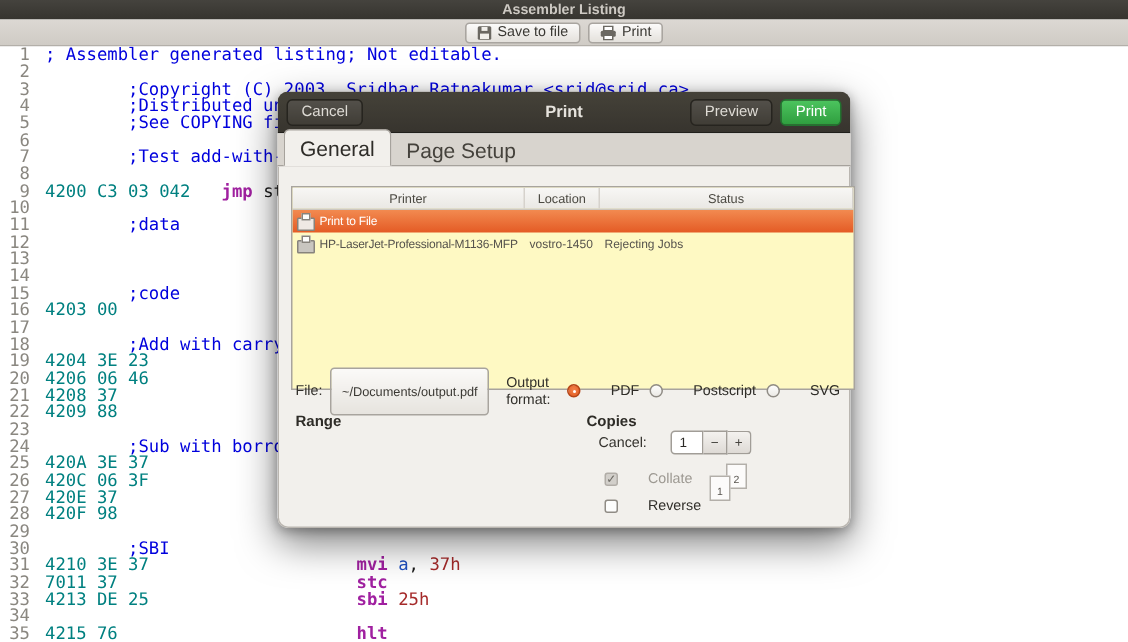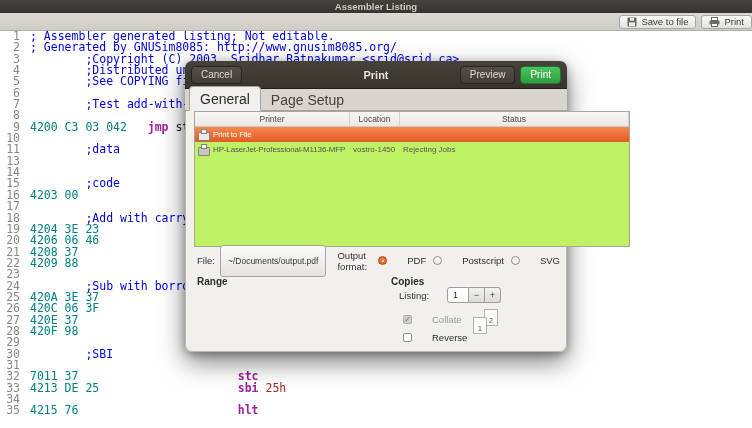--- a/index.html
+++ b/index.html
@@ -6,21 +6,21 @@
   body{width:752px;height:428px;position:relative;overflow:hidden;background:#fff;
        font-family:"Liberation Sans",sans-serif;-webkit-font-smoothing:antialiased}
   button{font-family:inherit;cursor:default}
 
   
   .titlebar{position:absolute;top:0;left:0;right:0;height:13px;
     background:linear-gradient(#45433e,#36342f);display:flex;align-items:center;justify-content:center}
   .titlebar span{font-size:9.5px;font-weight:bold;color:#cdc9c3}
   .toolbar{position:absolute;top:13px;left:0;right:0;height:17px;
     background:linear-gradient(#dcd8d3,#cfcbc5);border-bottom:1px solid #b3afa9;
-    display:flex;justify-content:flex-end;align-items:center;gap:5px}
+    display:flex;justify-content:center;align-items:center;gap:5px}
   .tbtn{display:flex;align-items:center;gap:4px;height:14px;padding:0 7px;
     background:linear-gradient(#fbfaf9,#e4e1dc);border:1px solid #a9a5a0;border-radius:3px;
     font-size:9.5px;color:#3a3833}
   .code-area{position:absolute;top:31px;left:0;right:0;bottom:0;background:#fff;overflow:hidden}
   .cl{display:flex;height:11.35px;line-height:11.35px;white-space:pre;
       font-family:"DejaVu Sans Mono",monospace;font-size:11.5px}
   .ln{flex:none;width:20px;text-align:right;color:#8a8780}
   .ct{padding-left:10px}
   .tok-com{color:#0000dd}
   .tok-addr{color:#008080}
@@ -40,21 +40,21 @@
   .hbtn{height:18px;padding:0 9px;background:linear-gradient(#53504a,#403d36);
     border:1px solid #26241f;border-radius:4px;color:#dedbd5;font-size:10px;position:relative;z-index:1}
   .hbtn.green{background:linear-gradient(#4cc45e,#2f9e3f);border-color:#22722f;color:#fff}
   .tabbar{position:absolute;top:28px;left:0;right:0;height:22px;background:#d8d4ce;
     border-bottom:1px solid #a6a29c;display:flex;align-items:flex-end;padding-left:4px;box-sizing:border-box}
   .tab{font-size:14px;color:#45423c;padding:4px 10px 3px;border-radius:4px 4px 0 0;margin-bottom:-1px}
   .tab.active{background:#f2f0ec;border:1px solid #a6a29c;border-bottom:1px solid #f2f0ec;color:#2e2c28}
   .dlg-body{position:absolute;top:50px;left:0;right:0;bottom:0;background:#f2f0ec;
     border:1px solid #bab6b0;border-top:none;border-radius:0 0 7px 7px;box-sizing:border-box}
 
-  .plist{position:absolute;left:8px;top:0;width:436px;height:136px;background:#bef264;
+  .plist{position:absolute;left:8px;top:13px;width:376px;height:136px;background:#fef9c3;
     border:1px solid #a8a49e;box-sizing:border-box;overflow:hidden}
   .plist-header{display:flex;height:14px;background:linear-gradient(#f8f7f5,#eae8e4);
     border-bottom:1px solid #cbc7c1;font-size:8.5px;color:#4a4841}
   .phc{display:flex;align-items:center;justify-content:center;border-right:1px solid #d6d2cc;box-sizing:border-box}
   .c1{width:155px}.c2{width:50px}.c3{flex:1}
   .prow{display:flex;height:15px;align-items:center;font-size:8px;color:#56534d}
   .prow .pcell{box-sizing:border-box;height:100%;display:flex;align-items:center}
   .prow .c1{padding-left:3px;gap:3px;overflow:hidden}
   .prow .c2,.prow .c3{padding-left:3px}
   .prow.sel{background:linear-gradient(#f28a50,#e45b25);color:#fff}
@@ -124,49 +124,50 @@
         <rect x="2.5" y="0.5" width="6" height="3" fill="#fff" stroke="#6b6862"></rect>
         <rect x="0.5" y="3.5" width="10" height="4" rx="1" fill="#6b6862"></rect>
         <rect x="2.5" y="6.5" width="6" height="3" fill="#fff" stroke="#6b6862"></rect>
       </svg>
       <span>Print</span>
     </button>
   </div>
 
   <div class="code-area" id="code">
       <div class="cl"><span class="ln">1</span><span class="ct"><span class="tok-com">; Assembler generated listing; Not editable.</span></span></div>
-      <div class="cl"><span class="ln">2</span><span class="ct"><span class="tok-com">; Generated by GNUSim8085: http://www.gnusim8085.org/</span></span></div>
+      <div class="cl"><span class="ln">2</span></div>
       <div class="cl"><span class="ln">3</span><span class="ct"><span class="tok-def">        </span><span class="tok-com">;Copyright (C) 2003  Sridhar Ratnakumar &lt;srid@srid.ca&gt;</span></span></div>
       <div class="cl"><span class="ln">4</span><span class="ct"><span class="tok-def">        </span><span class="tok-com">;Distributed under the GNU GPL.</span></span></div>
       <div class="cl"><span class="ln">5</span><span class="ct"><span class="tok-def">        </span><span class="tok-com">;See COPYING file.</span></span></div>
       <div class="cl"><span class="ln">6</span><span class="ct"></span></div>
       <div class="cl"><span class="ln">7</span><span class="ct"><span class="tok-def">        </span><span class="tok-com">;Test add-with-carry and subtract-with-borrow</span></span></div>
       <div class="cl"><span class="ln">8</span><span class="ct"></span></div>
       <div class="cl"><span class="ln">9</span><span class="ct"><span class="tok-addr">4200 C3 03 042</span><span class="tok-def">   </span><span class="tok-kw">jmp</span><span class="tok-def"> </span><span class="tok-lbl">start</span></span></div>
       <div class="cl"><span class="ln">10</span><span class="ct"></span></div>
       <div class="cl"><span class="ln">11</span><span class="ct"><span class="tok-def">        </span><span class="tok-com">;data</span></span></div>
+      <div class="cl"><span class="ln">12</span><span class="ct"></span></div>
       <div class="cl"><span class="ln">13</span><span class="ct"></span></div>
       <div class="cl"><span class="ln">14</span><span class="ct"></span></div>
       <div class="cl"><span class="ln">15</span><span class="ct"><span class="tok-def">        </span><span class="tok-com">;code</span></span></div>
       <div class="cl"><span class="ln">16</span><span class="ct"><span class="tok-addr">4203 00</span><span class="tok-def">                       </span><span class="tok-lbl">start:</span><span class="tok-def"> </span><span class="tok-kw">nop</span></span></div>
       <div class="cl"><span class="ln">17</span><span class="ct"></span></div>
       <div class="cl"><span class="ln">18</span><span class="ct"><span class="tok-def">        </span><span class="tok-com">;Add with carry</span></span></div>
       <div class="cl"><span class="ln">19</span><span class="ct"><span class="tok-addr">4204 3E 23</span><span class="tok-def">                    </span><span class="tok-kw">mvi</span><span class="tok-def"> </span><span class="tok-reg">a</span><span class="tok-def">, </span><span class="tok-num">23h</span></span></div>
       <div class="cl"><span class="ln">20</span><span class="ct"><span class="tok-addr">4206 06 46</span><span class="tok-def">                    </span><span class="tok-kw">mvi</span><span class="tok-def"> </span><span class="tok-reg">b</span><span class="tok-def">, </span><span class="tok-num">46h</span></span></div>
       <div class="cl"><span class="ln">21</span><span class="ct"><span class="tok-addr">4208 37</span><span class="tok-def">                       </span><span class="tok-kw">stc</span></span></div>
       <div class="cl"><span class="ln">22</span><span class="ct"><span class="tok-addr">4209 88</span><span class="tok-def">                       </span><span class="tok-kw">adc</span><span class="tok-def"> </span><span class="tok-reg">b</span><span class="tok-def">    </span><span class="tok-com">;aci   46h</span></span></div>
       <div class="cl"><span class="ln">23</span><span class="ct"></span></div>
       <div class="cl"><span class="ln">24</span><span class="ct"><span class="tok-def">        </span><span class="tok-com">;Sub with borrow</span></span></div>
       <div class="cl"><span class="ln">25</span><span class="ct"><span class="tok-addr">420A 3E 37</span><span class="tok-def">                    </span><span class="tok-kw">mvi</span><span class="tok-def"> </span><span class="tok-reg">a</span><span class="tok-def">, </span><span class="tok-num">37h</span></span></div>
       <div class="cl"><span class="ln">26</span><span class="ct"><span class="tok-addr">420C 06 3F</span><span class="tok-def">                    </span><span class="tok-kw">mvi</span><span class="tok-def"> </span><span class="tok-reg">b</span><span class="tok-def">, </span><span class="tok-num">3Fh</span></span></div>
       <div class="cl"><span class="ln">27</span><span class="ct"><span class="tok-addr">420E 37</span><span class="tok-def">                       </span><span class="tok-kw">stc</span></span></div>
       <div class="cl"><span class="ln">28</span><span class="ct"><span class="tok-addr">420F 98</span><span class="tok-def">                       </span><span class="tok-kw">sbb</span><span class="tok-def"> </span><span class="tok-reg">b</span></span></div>
       <div class="cl"><span class="ln">29</span><span class="ct"></span></div>
       <div class="cl"><span class="ln">30</span><span class="ct"><span class="tok-def">        </span><span class="tok-com">;SBI</span></span></div>
-      <div class="cl"><span class="ln">31</span></div>
+      <div class="cl"><span class="ln">31</span><span class="ct"><span class="tok-addr">4210 3E 37</span><span class="tok-def">                    </span><span class="tok-kw">mvi</span><span class="tok-def"> </span><span class="tok-reg">a</span><span class="tok-def">, </span><span class="tok-num">37h</span></span></div>
       <div class="cl"><span class="ln">32</span><span class="ct"><span class="tok-addr">7011 37</span><span class="tok-def">                       </span><span class="tok-kw">stc</span></span></div>
       <div class="cl"><span class="ln">33</span><span class="ct"><span class="tok-addr">4213 DE 25</span><span class="tok-def">                    </span><span class="tok-kw">sbi</span><span class="tok-def"> </span><span class="tok-num">25h</span></span></div>
       <div class="cl"><span class="ln">34</span><span class="ct"></span></div>
       <div class="cl"><span class="ln">35</span><span class="ct"><span class="tok-addr">4215 76</span><span class="tok-def">                       </span><span class="tok-kw">hlt</span></span></div>
     </div>
 </div>
 
 <div class="dialog">
   <div class="dlg-header">
     <button class="hbtn">Cancel</button>
@@ -227,21 +228,21 @@
             <span class="rlbl">SVG</span>
           </label>
         </div>
     </div>
 
     <div class="sec" style="left:11px;top:165px">Range</div>
     <div class="sec" style="left:205px;top:165px">Copies</div>
 
 
     <div class="copies-row">
-      <span class="lbl">Listing:</span>
+      <span class="lbl">Cancel:</span>
       <div class="spin">
         <span class="spin-entry">1</span>
         <button class="spin-btn">−</button>
         <button class="spin-btn">+</button>
       </div>
     </div>
 
     <div id="copies-checks">
         <label class="ritem row">
           <span class="cb chk dis">✓</span>

